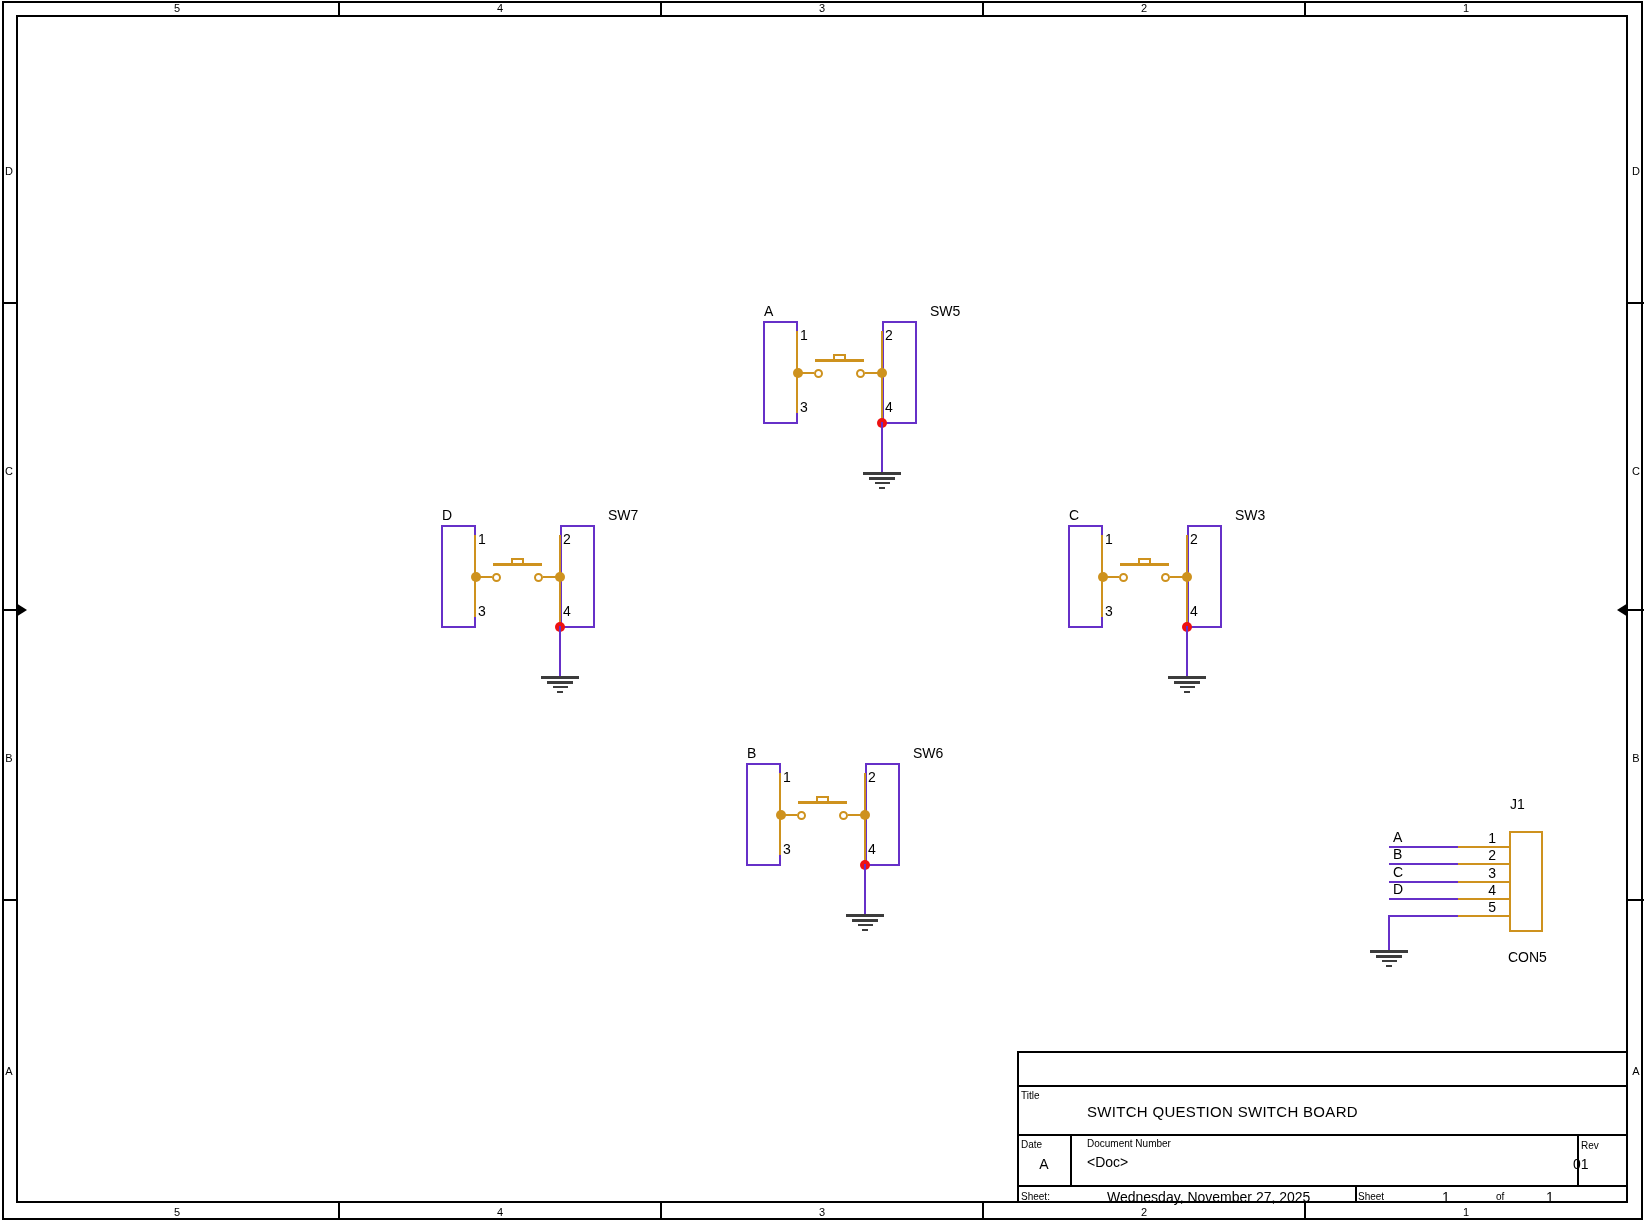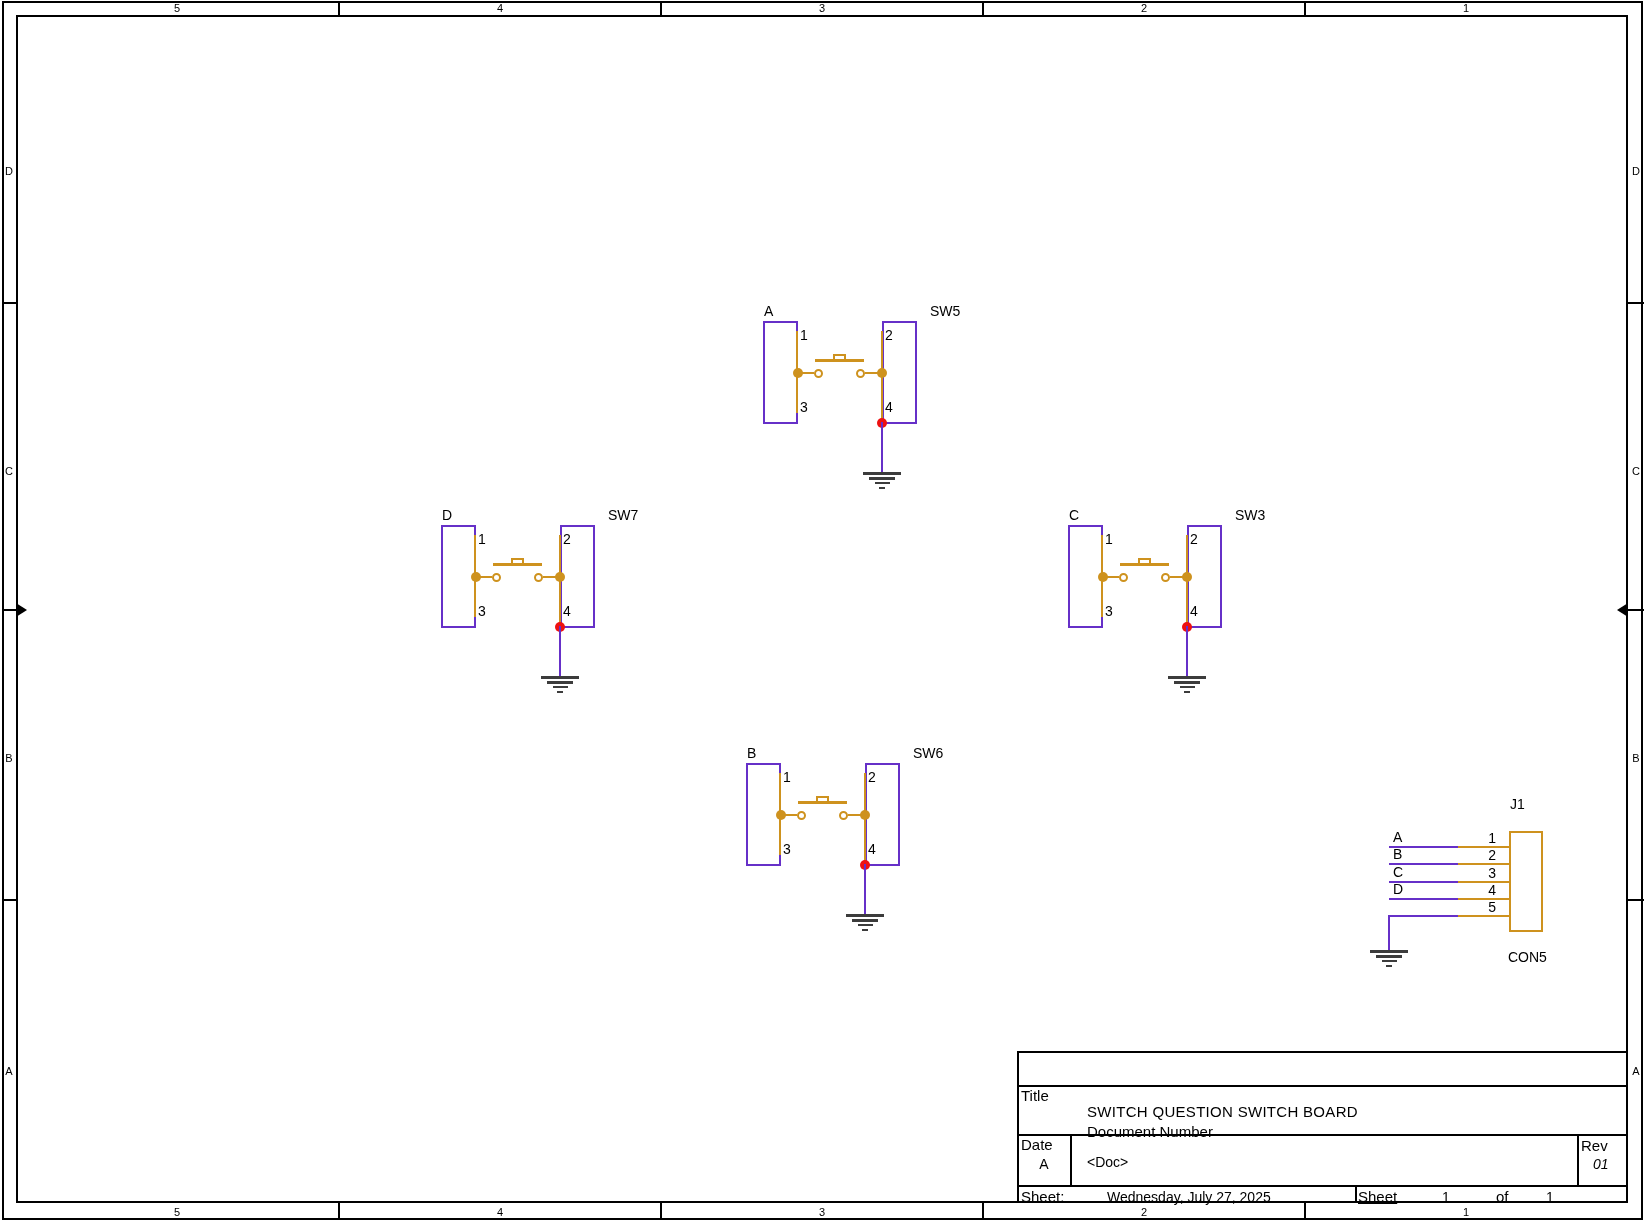--- a/index.html
+++ b/index.html
@@ -64,21 +64,21 @@
   
   .jbody{left:1509px;top:831px;width:34px;height:101px;border:2px solid var(--gold);box-sizing:border-box;background:#fff;}
   .jlabel{font-size:14px;line-height:14px;}
   .jwire{height:2px;background:var(--purple);}
   .jpin{height:2px;background:var(--gold);}
   .jnet{font-size:14px;line-height:14px;}
   .jnum{font-size:14px;line-height:14px;width:18px;text-align:right;}
   
   .tblock{left:1017px;top:1051px;width:611px;height:152px;border:2px solid var(--ink);box-sizing:border-box;}
   .tblock .ln{position:absolute;background:var(--ink);}
-  .tb-small{position:absolute;font-size:15px;line-height:14px;text-align:right;}
+  .tb-small{position:absolute;font-size:10px;line-height:14px;text-align:right;}
   .tb-value{position:absolute;font-size:14px;line-height:14px;}
   .tb-title{position:absolute;font-size:15px;line-height:15px;letter-spacing:.3px;}
 </style>
 </head>
 <body>
 
 <div id="page">
 
   <div class="abs outer-border"></div>
   <div class="abs inner-border"></div>
@@ -281,26 +281,26 @@
     <div class="ln" style="left:0;top:132px;width:607px;height:2px;"></div>
     <div class="ln" style="left:51px;top:81px;width:2px;height:53px;"></div>
     <div class="ln" style="left:558px;top:81px;width:2px;height:53px;"></div>
     <div class="ln" style="left:336px;top:132px;width:2px;height:16px;"></div>
 
     <div class="tb-small" style="left:2px;top:36px;">Title</div>
     <div class="tb-title" style="left:68px;top:51px;">SWITCH QUESTION SWITCH BOARD</div>
 
     <div class="tb-small" style="left:2px;top:85px;">Date</div>
     <div class="tb-value" style="left:0;top:104px;width:50px;text-align:center;">A</div>
-    <div class="tb-small" style="left:68px;top:72px;">Document Number</div>
+    <div class="tb-small" style="left:68px;top:84px;">Document Number</div>
     <div class="tb-value" style="left:68px;top:102px;">&lt;Doc&gt;</div>
     <div class="tb-small" style="left:562px;top:86px;">Rev</div>
-    <div class="tb-value" style="left:574px;top:104px;font-style:italic;">01</div>
+    <div class="tb-value" style="left:554px;top:104px;">01</div>
 
     <div class="tb-small" style="left:2px;top:137px;">Sheet:</div>
-    <div class="tb-value" style="left:88px;top:137px;">Wednesday, July 27, 2025</div>
+    <div class="tb-value" style="left:88px;top:137px;">Wednesday, November 27, 2025</div>
     <div class="tb-small" style="left:339px;top:137px;text-decoration:underline;">Sheet</div>
     <div class="tb-value" style="left:423px;top:137px;">1</div>
     <div class="tb-small" style="left:477px;top:137px;">of</div>
     <div class="tb-value" style="left:527px;top:137px;">1</div>
   </div>
 
 </div>
 
 </body></html>

